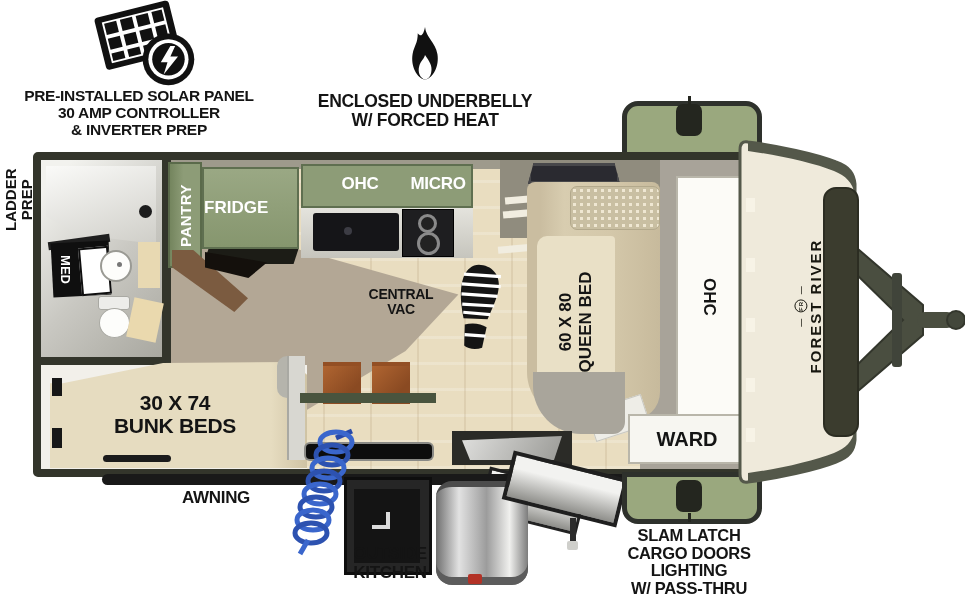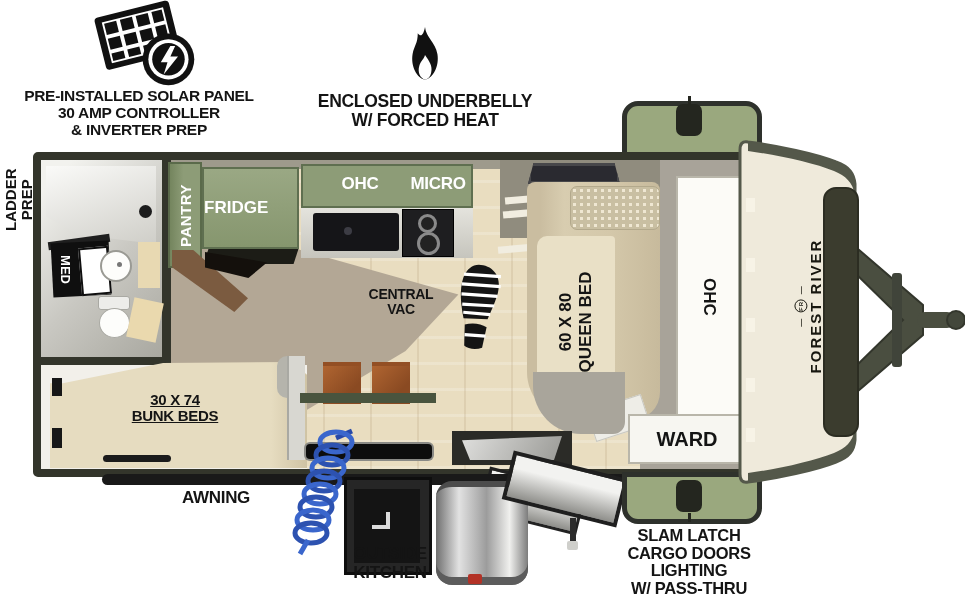--- a/index.html
+++ b/index.html
@@ -60,21 +60,21 @@
   .tan2{left:130px;top:300px;width:30px;height:40px;background:#ead9ae;transform:rotate(12deg);}
 
   
   .bunk-floor{left:41px;top:365px;width:266px;height:104px;background:#f2f0ea;}
   .bunk{left:50px;top:362px;width:257px;height:106px;
     background:linear-gradient(90deg,#e6dcc0 0 86%,#cfc3a4);
     clip-path:polygon(0 20%,5% 20%,44% 1%,94% 0,100% 12%,100% 100%,0 100%);}
   .brk{background:#171717;width:10px;height:18px;}
   .brk1{left:52px;top:378px;} .brk2{left:52px;top:428px;height:20px;}
   .bunk-step{left:103px;top:455px;width:68px;height:7px;background:#1b1b1b;border-radius:4px;}
-  .bunk-text{left:85px;top:392px;width:180px;font-size:15px;line-height:1.08;text-decoration:underline;}
+  .bunk-text{left:85px;top:392px;width:180px;font-size:21px;line-height:1.08;}
 
   
   .pantry{left:168px;top:162px;width:34px;height:106px;background:linear-gradient(90deg,#74855e,#8d9c77 45%);
     border:2px solid #5a6a4a;box-sizing:border-box;font-size:15px;font-weight:bold;color:#fff;letter-spacing:.5px;}
   .fridge{left:202px;top:167px;width:97px;height:82px;background:linear-gradient(180deg,#9aa884,#86966e);
     border:2px solid #5f6f50;box-sizing:border-box;display:flex;align-items:center;justify-content:flex-start;}
   .fridge span{font-size:17px;font-weight:bold;color:#fff;}
   .fridge-sh{left:206px;top:249px;width:90px;height:15px;background:#1c1c16;transform:skewX(-18deg);}
   .ohcmicro{left:301px;top:164px;width:172px;height:44px;background:#8d9c77;border:2px solid #5f6f50;box-sizing:border-box;}
   .ohc-k{left:330px;top:175px;width:60px;font-size:17px;color:#fff;}

